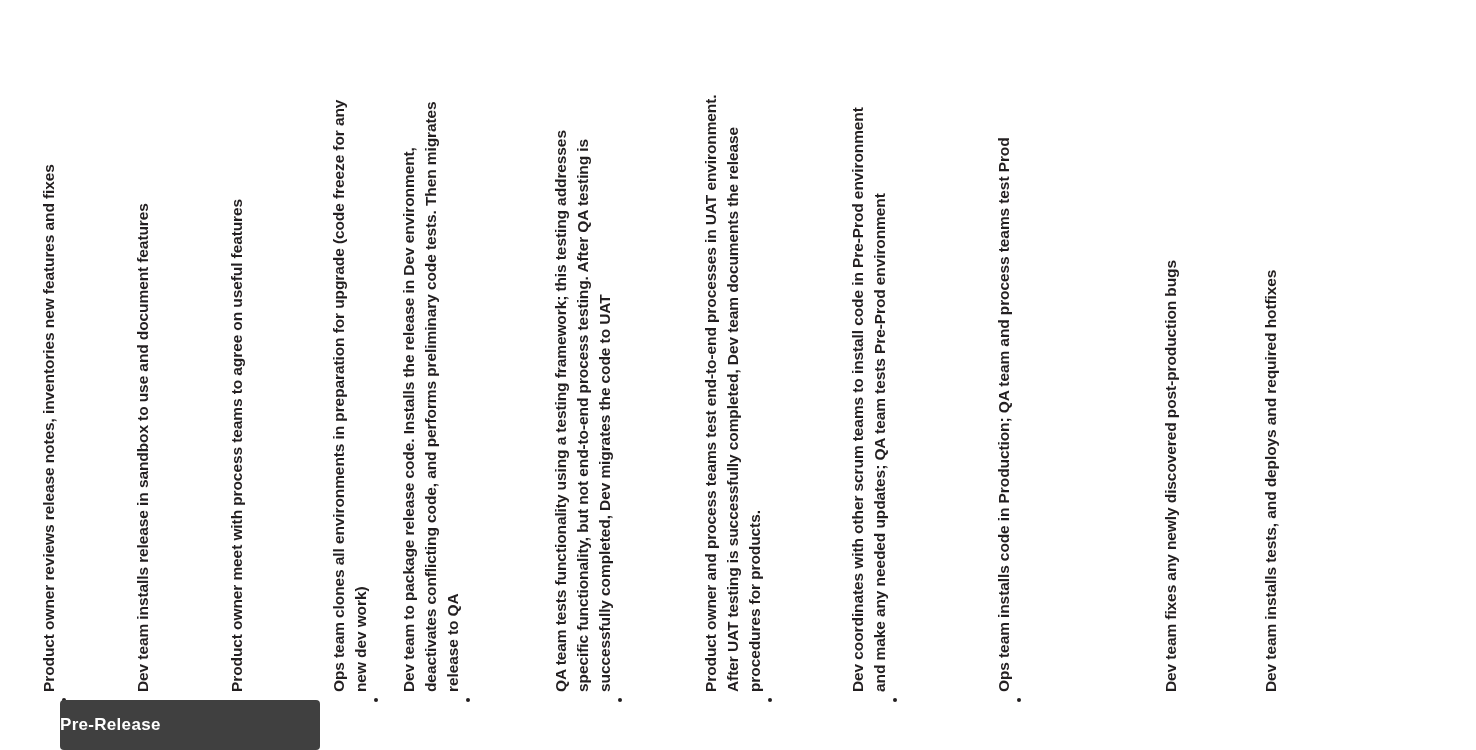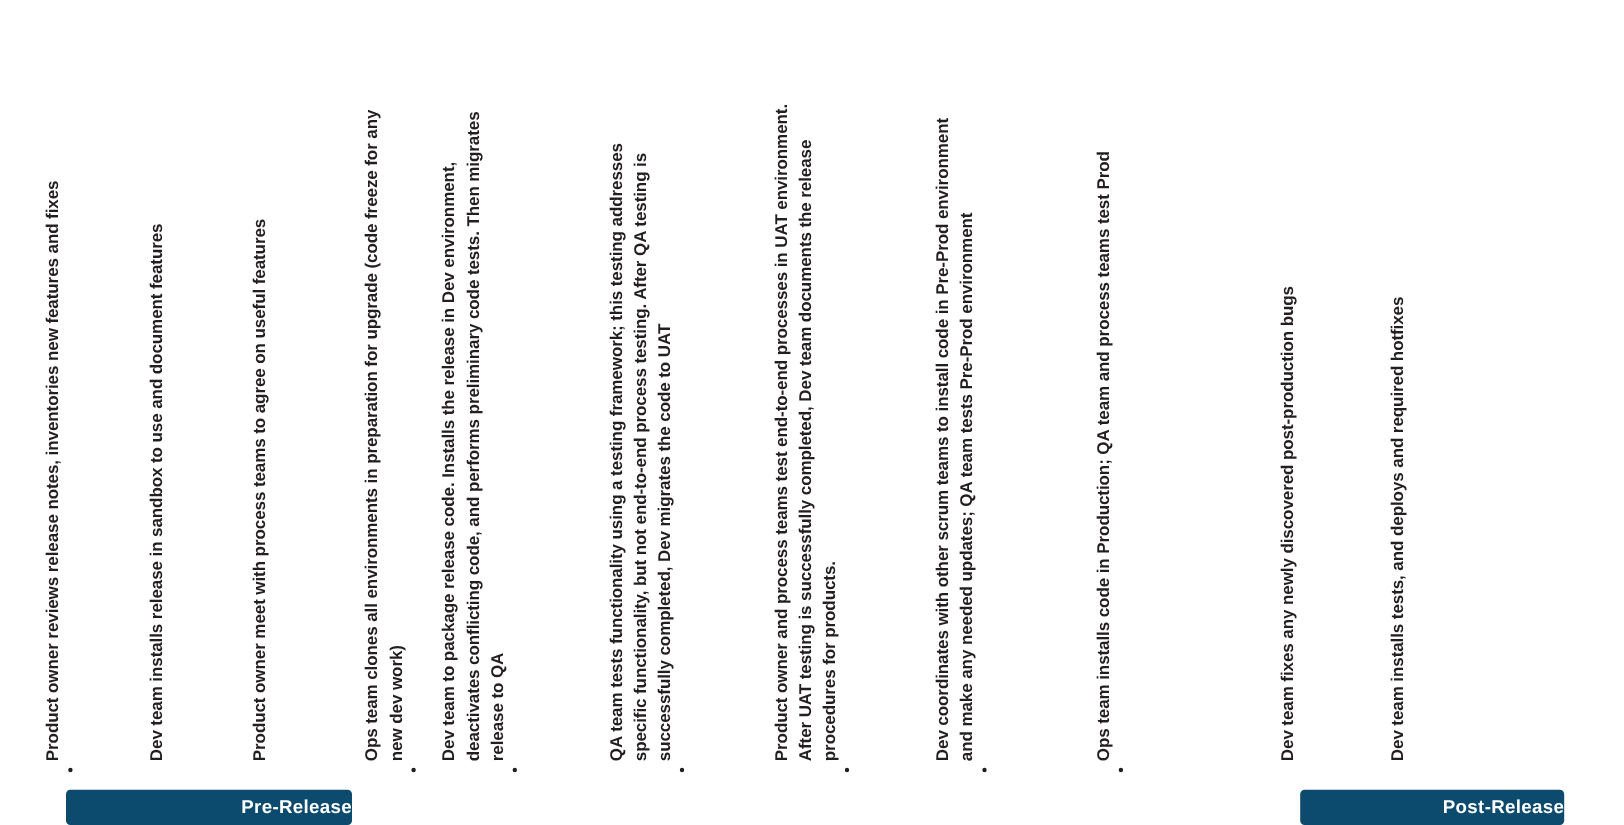--- a/index.html
+++ b/index.html
@@ -65,30 +65,30 @@
     position: absolute;
     bottom: 6px;
     left: 2px;
     width: 4px;
     height: 4px;
     border-radius: 50%;
     background: #231f20;
   }
 
   .banner {
-    height: 32px;
-    background: #0c4a6e;
+    height: 50px;
+    background: #404040;
     border-radius: 4px;
     color: #ffffff;
     font-size: 17px;
     font-weight: 700;
     letter-spacing: 0.3px;
     display: flex;
     align-items: center;
-    justify-content: flex-end;
+    justify-content: flex-start;
     position: absolute;
     bottom: -42px;
     left: 0;
   }
 
   .banner-label {
     display: block;
     text-align: center;
   }
 </style>
@@ -160,18 +160,15 @@
 
       <div class="bullet-col" style="width:100px;">
         <div class="vtext">Dev team fixes any newly discovered post-production bugs</div>
       </div>
 
       <div class="bullet-col" style="width:80px;">
         <div class="vtext hotfix-underline">Dev team installs tests, and deploys and required hotfixes</div>
       </div>
 
     </div>
-    <div class="banner" style="width:240px;">
-      <span class="banner-label">Post-Release</span>
-    </div>
   </div>
 
 </div>
 
 </body></html>

